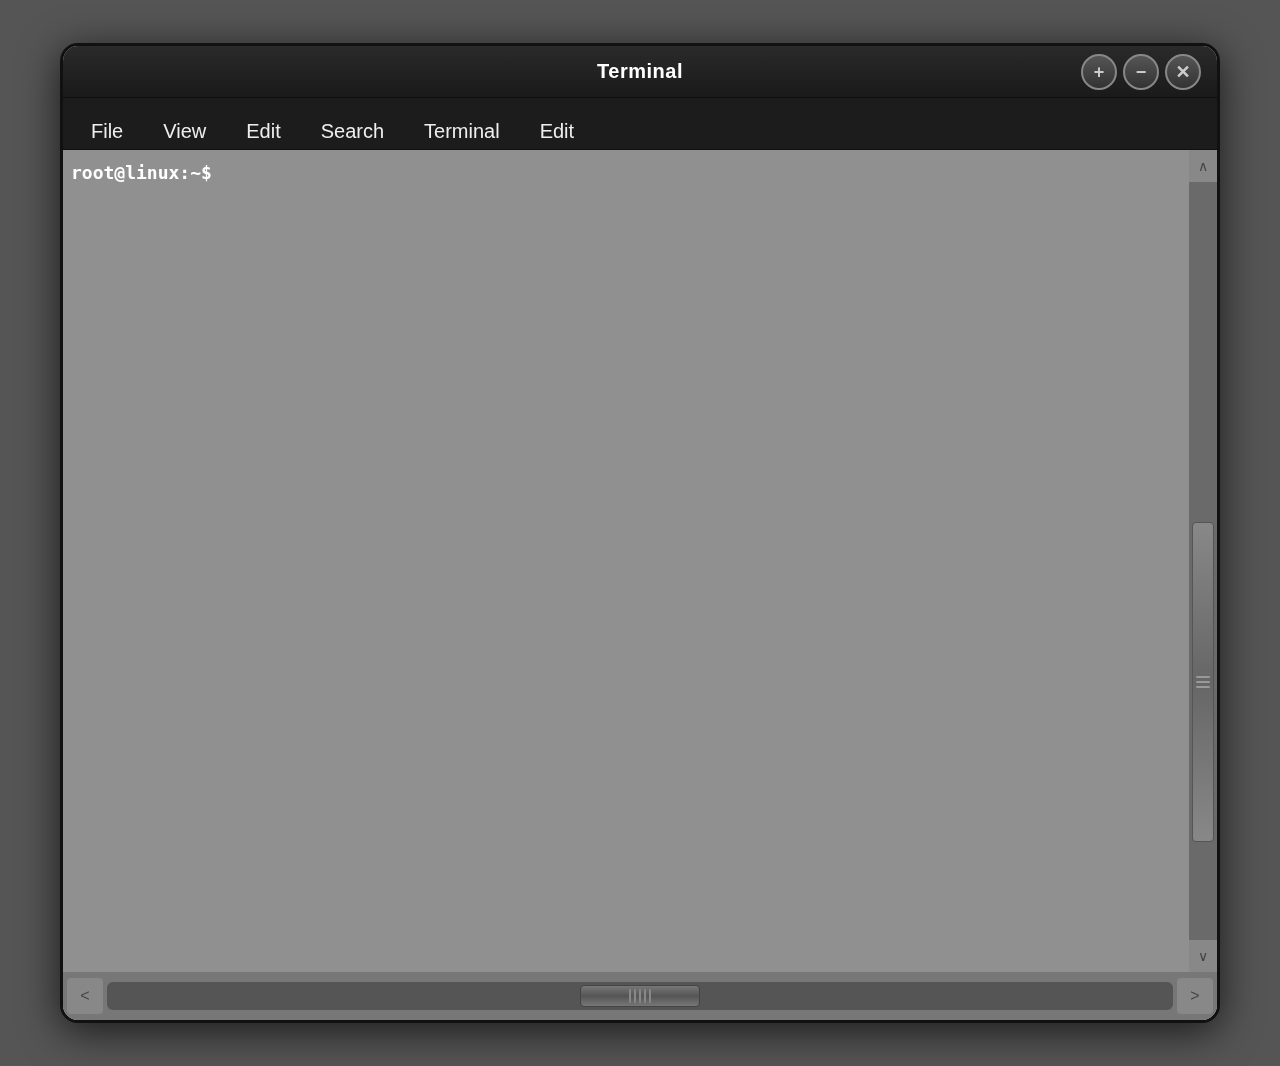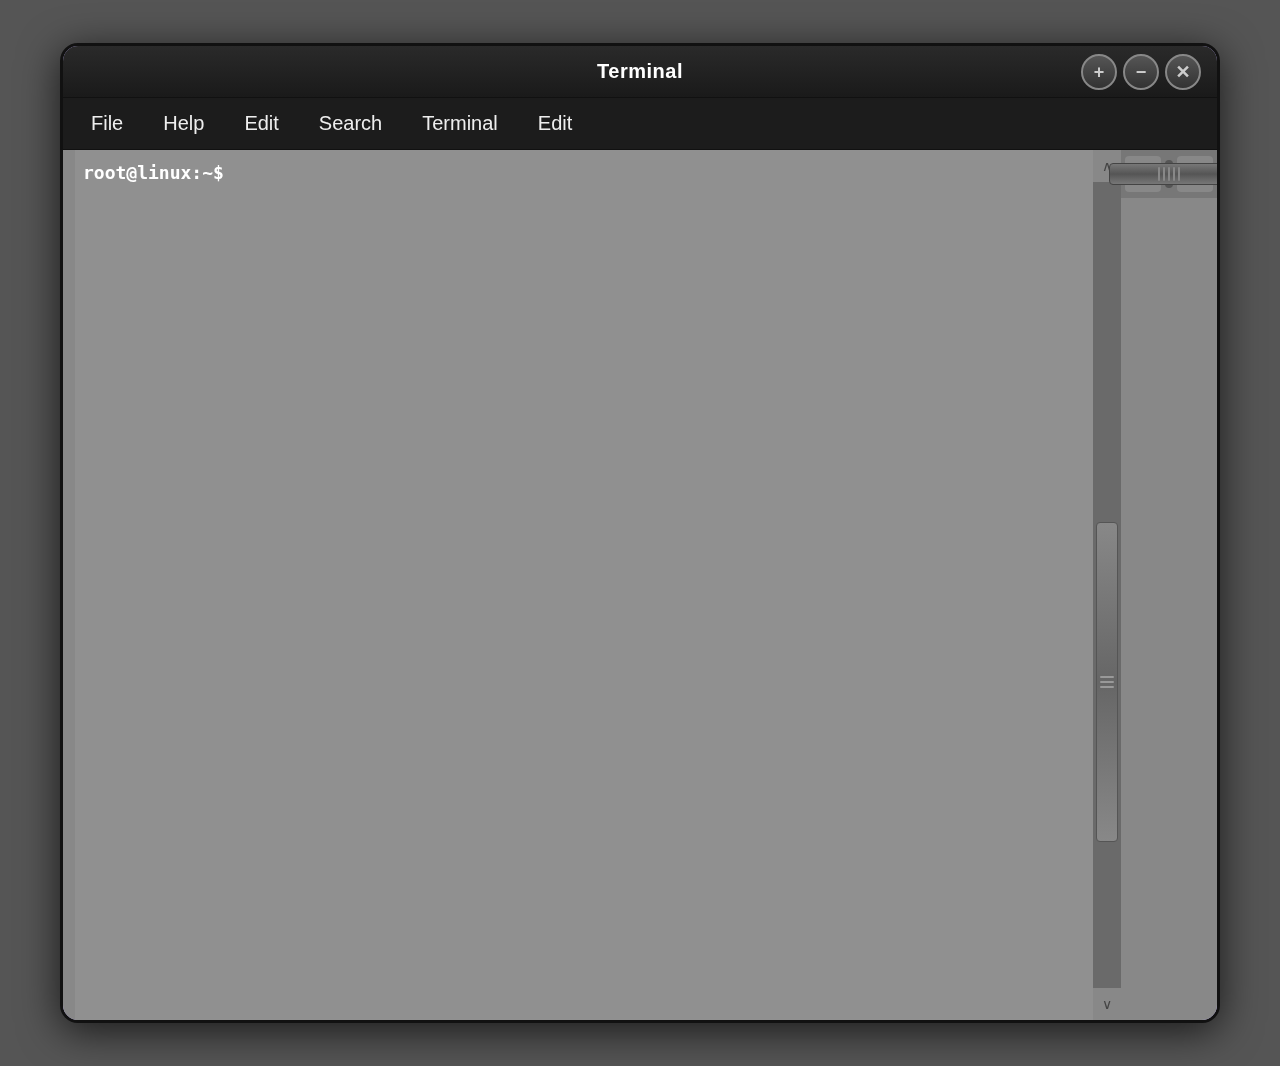--- a/index.html
+++ b/index.html
@@ -67,44 +67,43 @@
       font-size: 18px;
       font-weight: bold;
       line-height: 1;
     }
 
     
     .menu-bar {
       background: #1c1c1c;
       height: 52px;
       display: flex;
-      align-items: center;
+      align-items: flex-end;
       padding: 0 8px;
       border-bottom: 1px solid #111;
       flex-shrink: 0;
     }
 
     .menu-item {
       color: #eee;
       font-size: 20px;
       padding: 6px 20px;
       border-radius: 4px;
       cursor: pointer;
       white-space: nowrap;
     }
 
     
     .terminal-wrapper {
       flex: 1;
       display: flex;
-      flex-direction: row;
+      flex-direction: column;
       background: #888;
       overflow: hidden;
       position: relative;
-      padding-left: 12px;
     }
 
     .terminal-content-area {
       flex: 1;
       display: flex;
       overflow: hidden;
     }
 
     .terminal-screen {
       flex: 1;
@@ -251,21 +250,21 @@
         <span>−</span>
       </div>
       <div class="win-btn">
         <span>✕</span>
       </div>
     </div>
   </div>
 
   <div class="menu-bar">
     <div class="menu-item">File</div>
-    <div class="menu-item">Help</div>
+    <div class="menu-item">View</div>
     <div class="menu-item">Edit</div>
     <div class="menu-item">Search</div>
     <div class="menu-item">Terminal</div>
     <div class="menu-item">Edit</div>
   </div>
 
   <div class="terminal-wrapper">
     <div class="terminal-content-area">
 
       <div class="terminal-screen">

